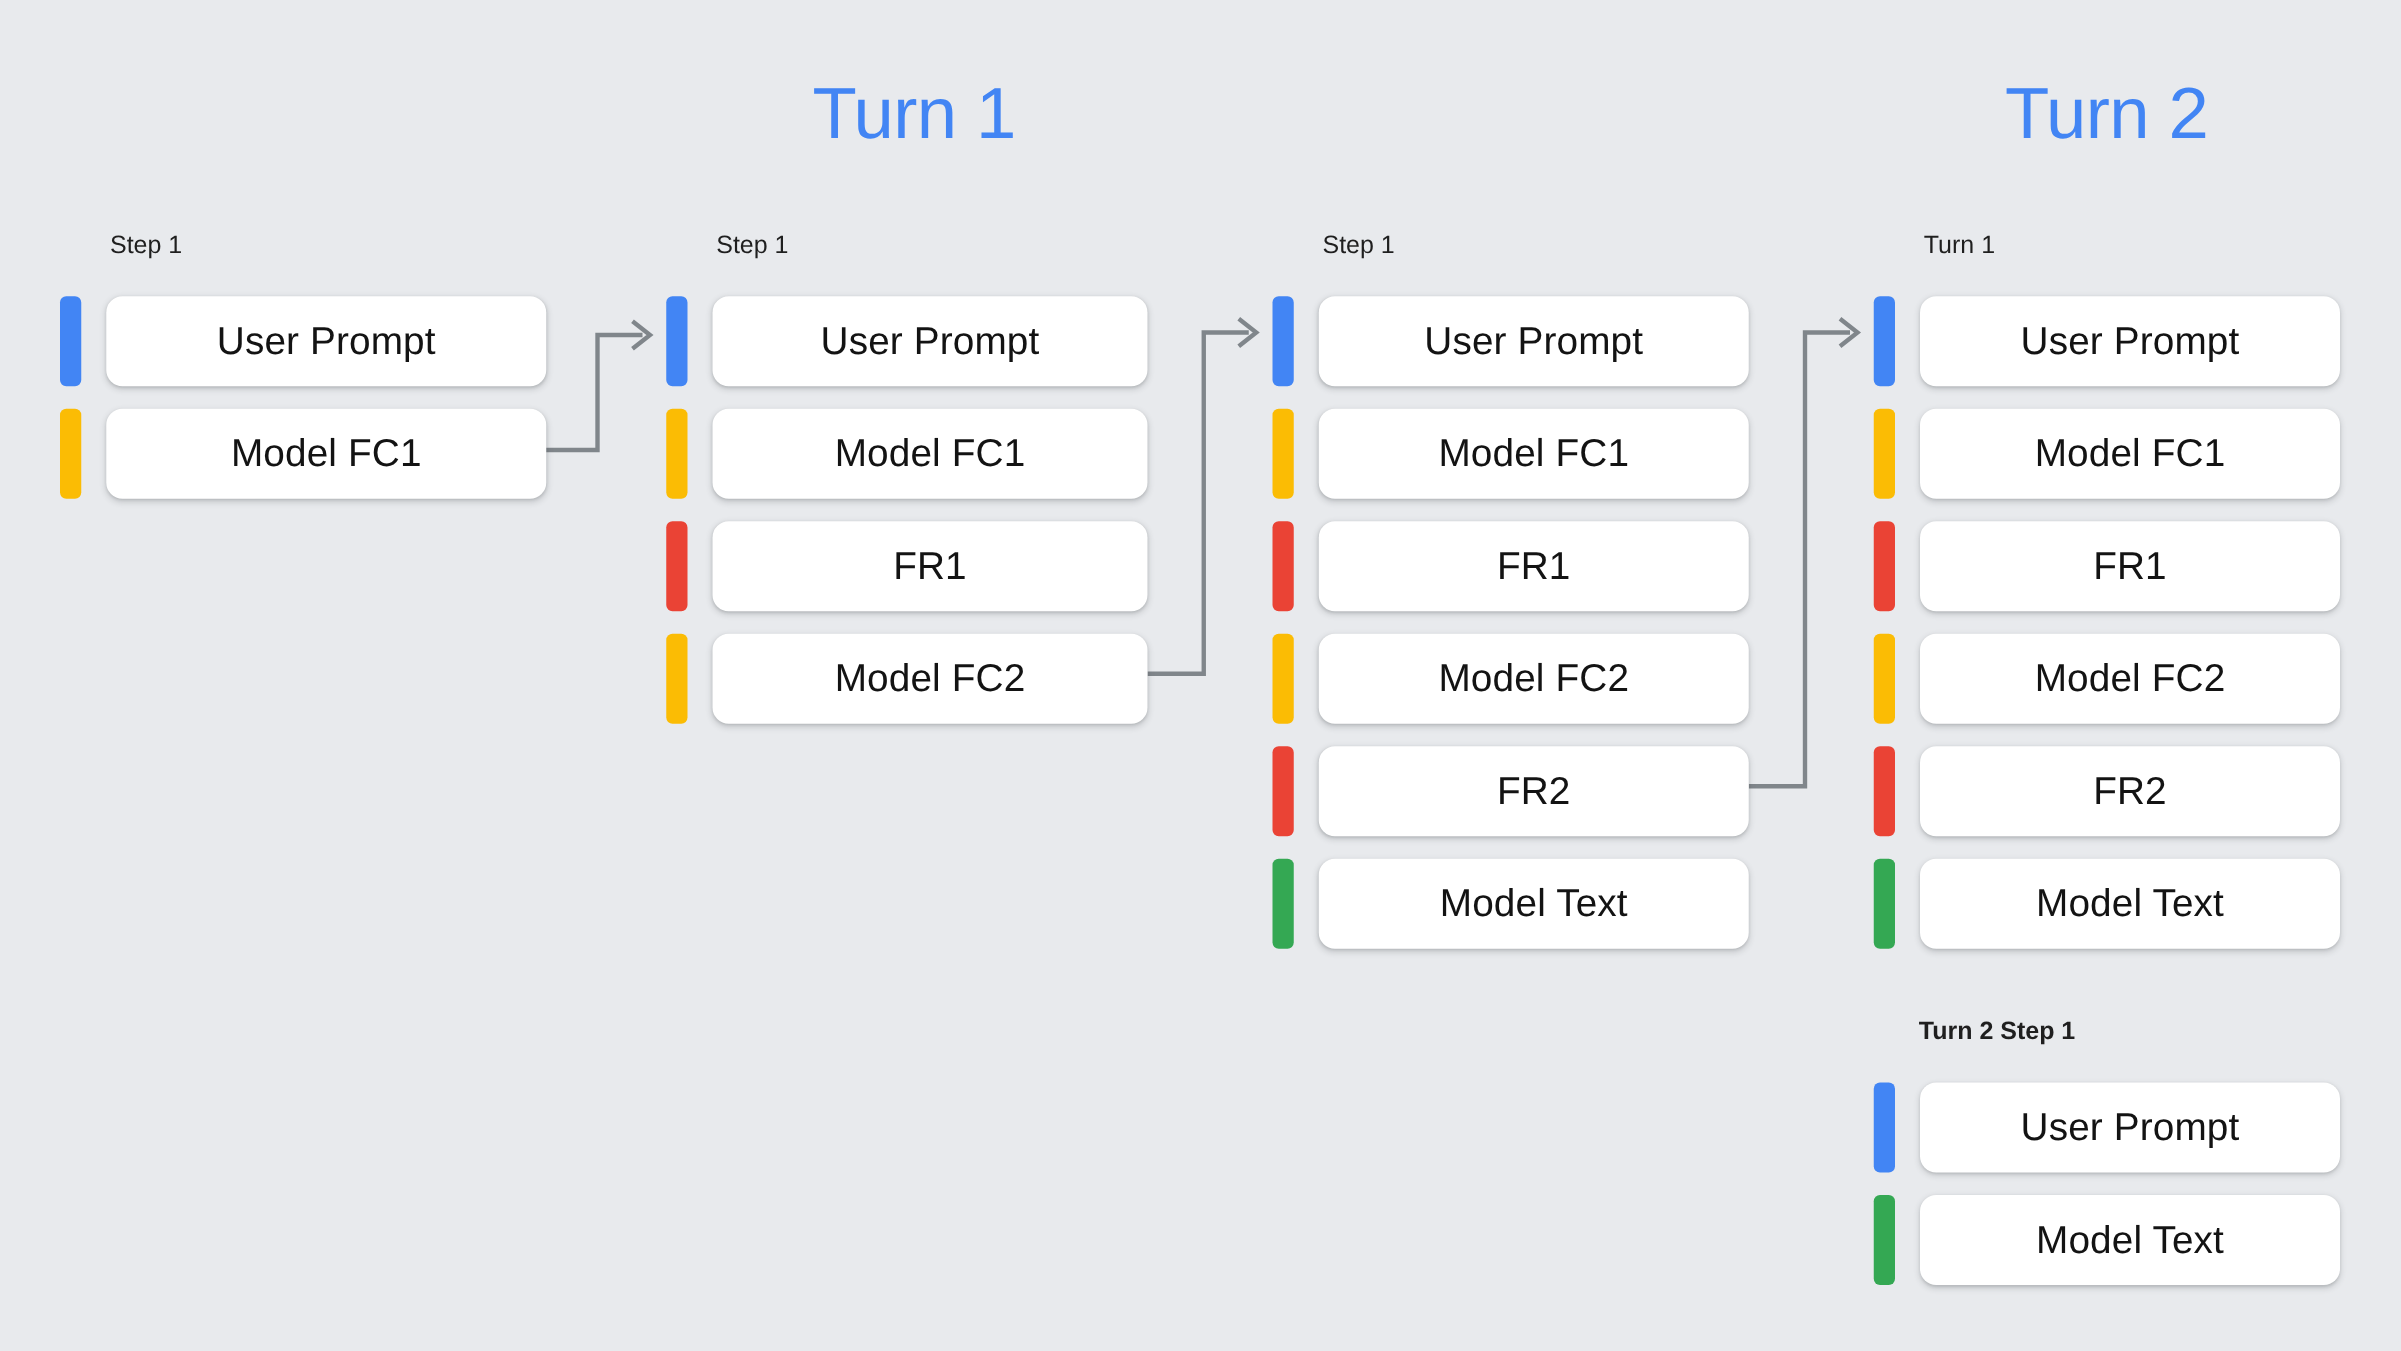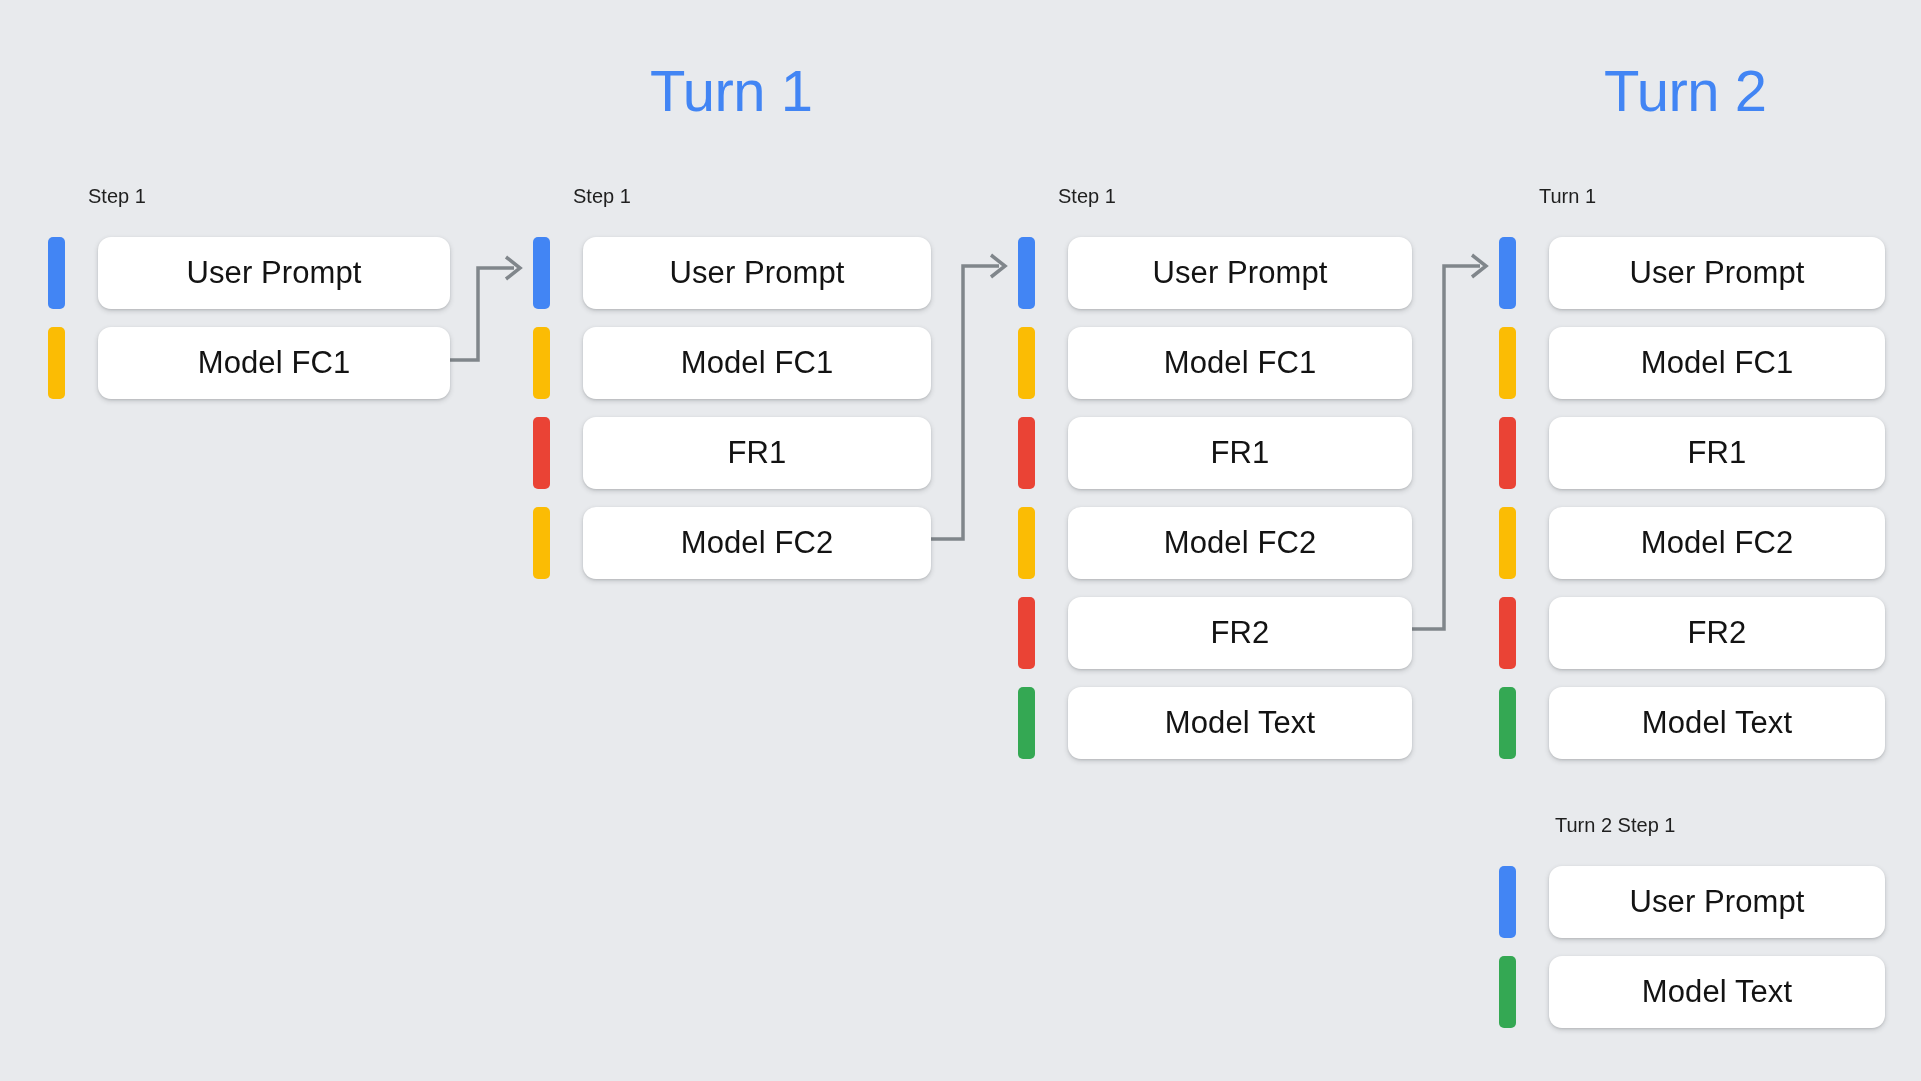--- a/index.html
+++ b/index.html
@@ -64,21 +64,20 @@
     position: absolute;
     top: 9px;
     height: 72px;
     background: #FFFFFF;
     border-radius: 13px;
     box-shadow: 0 2px 5px rgba(60,64,67,0.22), 0 1px 2px rgba(60,64,67,0.12);
     display: flex;
     align-items: center;
     justify-content: center;
     box-sizing: border-box;
-    margin-left: 13px;
   }
   .card-label {
     font-size: 31px;
     color: #131313;
     font-weight: 400;
     white-space: nowrap;
     letter-spacing: 0.1px;
   }
   .arrow-layer {
     position: absolute;
@@ -255,21 +254,21 @@
         <div class="bar" style="background:#34A853;"></div>
         <div class="card" style="left:37px; width:336px;">
           <span class="card-label">Model Text</span>
         </div>
       </div>
 
     </div>
   </div>
 
   <div class="column" style="left:1499px; top:815px; width:390px;">
-    <div class="col-header" style="left:56px; top:0;">Turn 2 Step 1</div>
+    <div class="col-header" style="left:36px; top:0;font-weight:bold;">Turn 2 Step 1</div>
     <div class="rows" style="top:42px; width:390px;">
 
       <div class="row">
         <div class="bar" style="background:#4285F4;"></div>
         <div class="card" style="left:37px; width:336px;">
           <span class="card-label">User Prompt</span>
         </div>
       </div>
 
       <div class="row">

